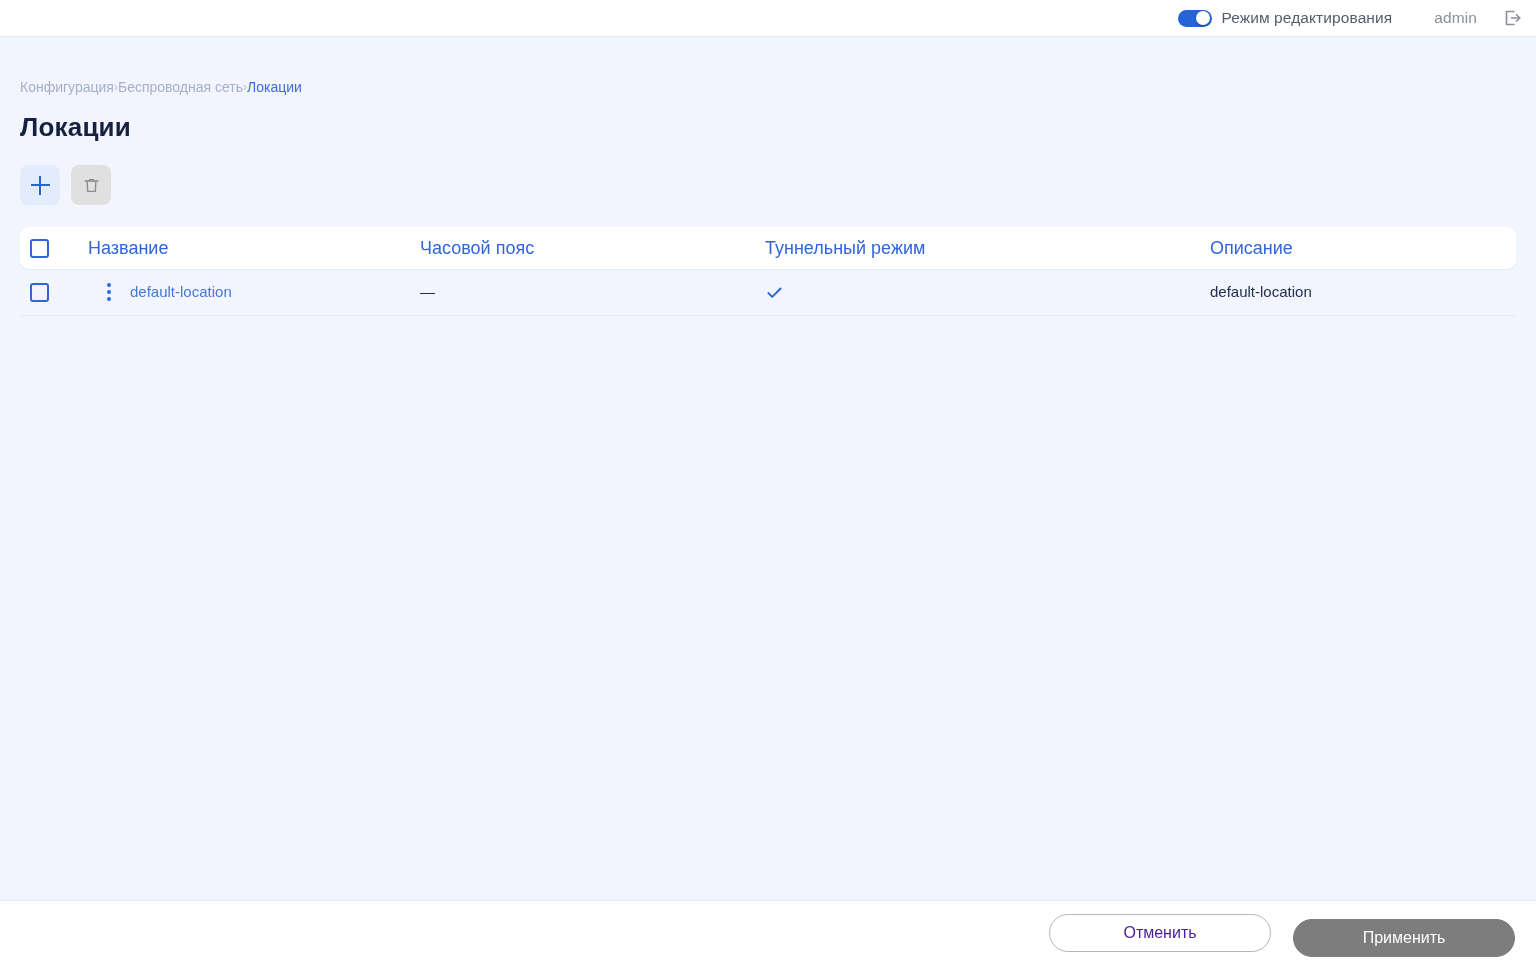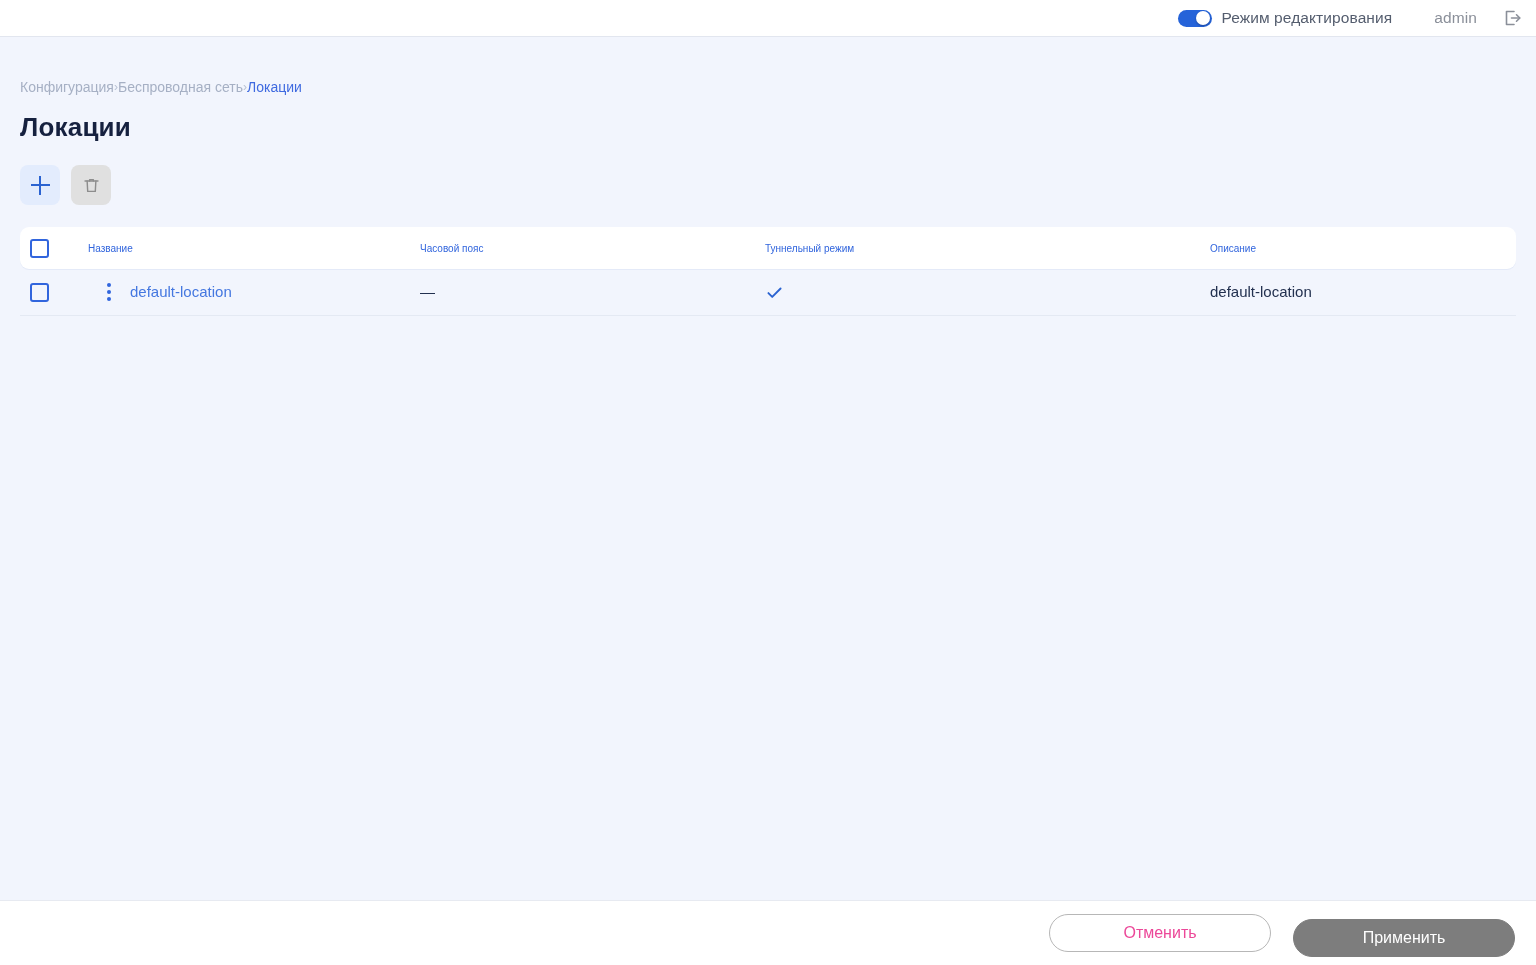--- a/index.html
+++ b/index.html
@@ -174,21 +174,21 @@
 
   .table-head {
     background: #ffffff;
     border-radius: 9px;
     height: 42px;
     display: flex;
     align-items: center;
     box-shadow: 0 1px 0 rgba(226,233,247,.9);
   }
   .table-head .th {
-    font-size: 10px;
+    font-size: 18px;
     color: #3165dd;
     font-weight: normal;
     white-space: nowrap;
   }
 
   .table-row {
     height: 47px;
     display: flex;
     align-items: center;
     border-bottom: 1px solid #e4e9f3;
@@ -271,21 +271,21 @@
     font-size: 16px;
     font-family: "Liberation Sans", sans-serif;
     display: flex;
     align-items: center;
     justify-content: center;
     cursor: default;
   }
   .btn.cancel {
     background: #ffffff;
     border: 1px solid #b7b7b7;
-    color: #ec4899;
+    color: #4c1d95;
   }
   .btn.apply {
     background: #7d7d7d;
     border: 1px solid #7d7d7d;
     color: #ffffff;
     margin-top: 10px;
   }
 </style>
 </head>
 <body>

